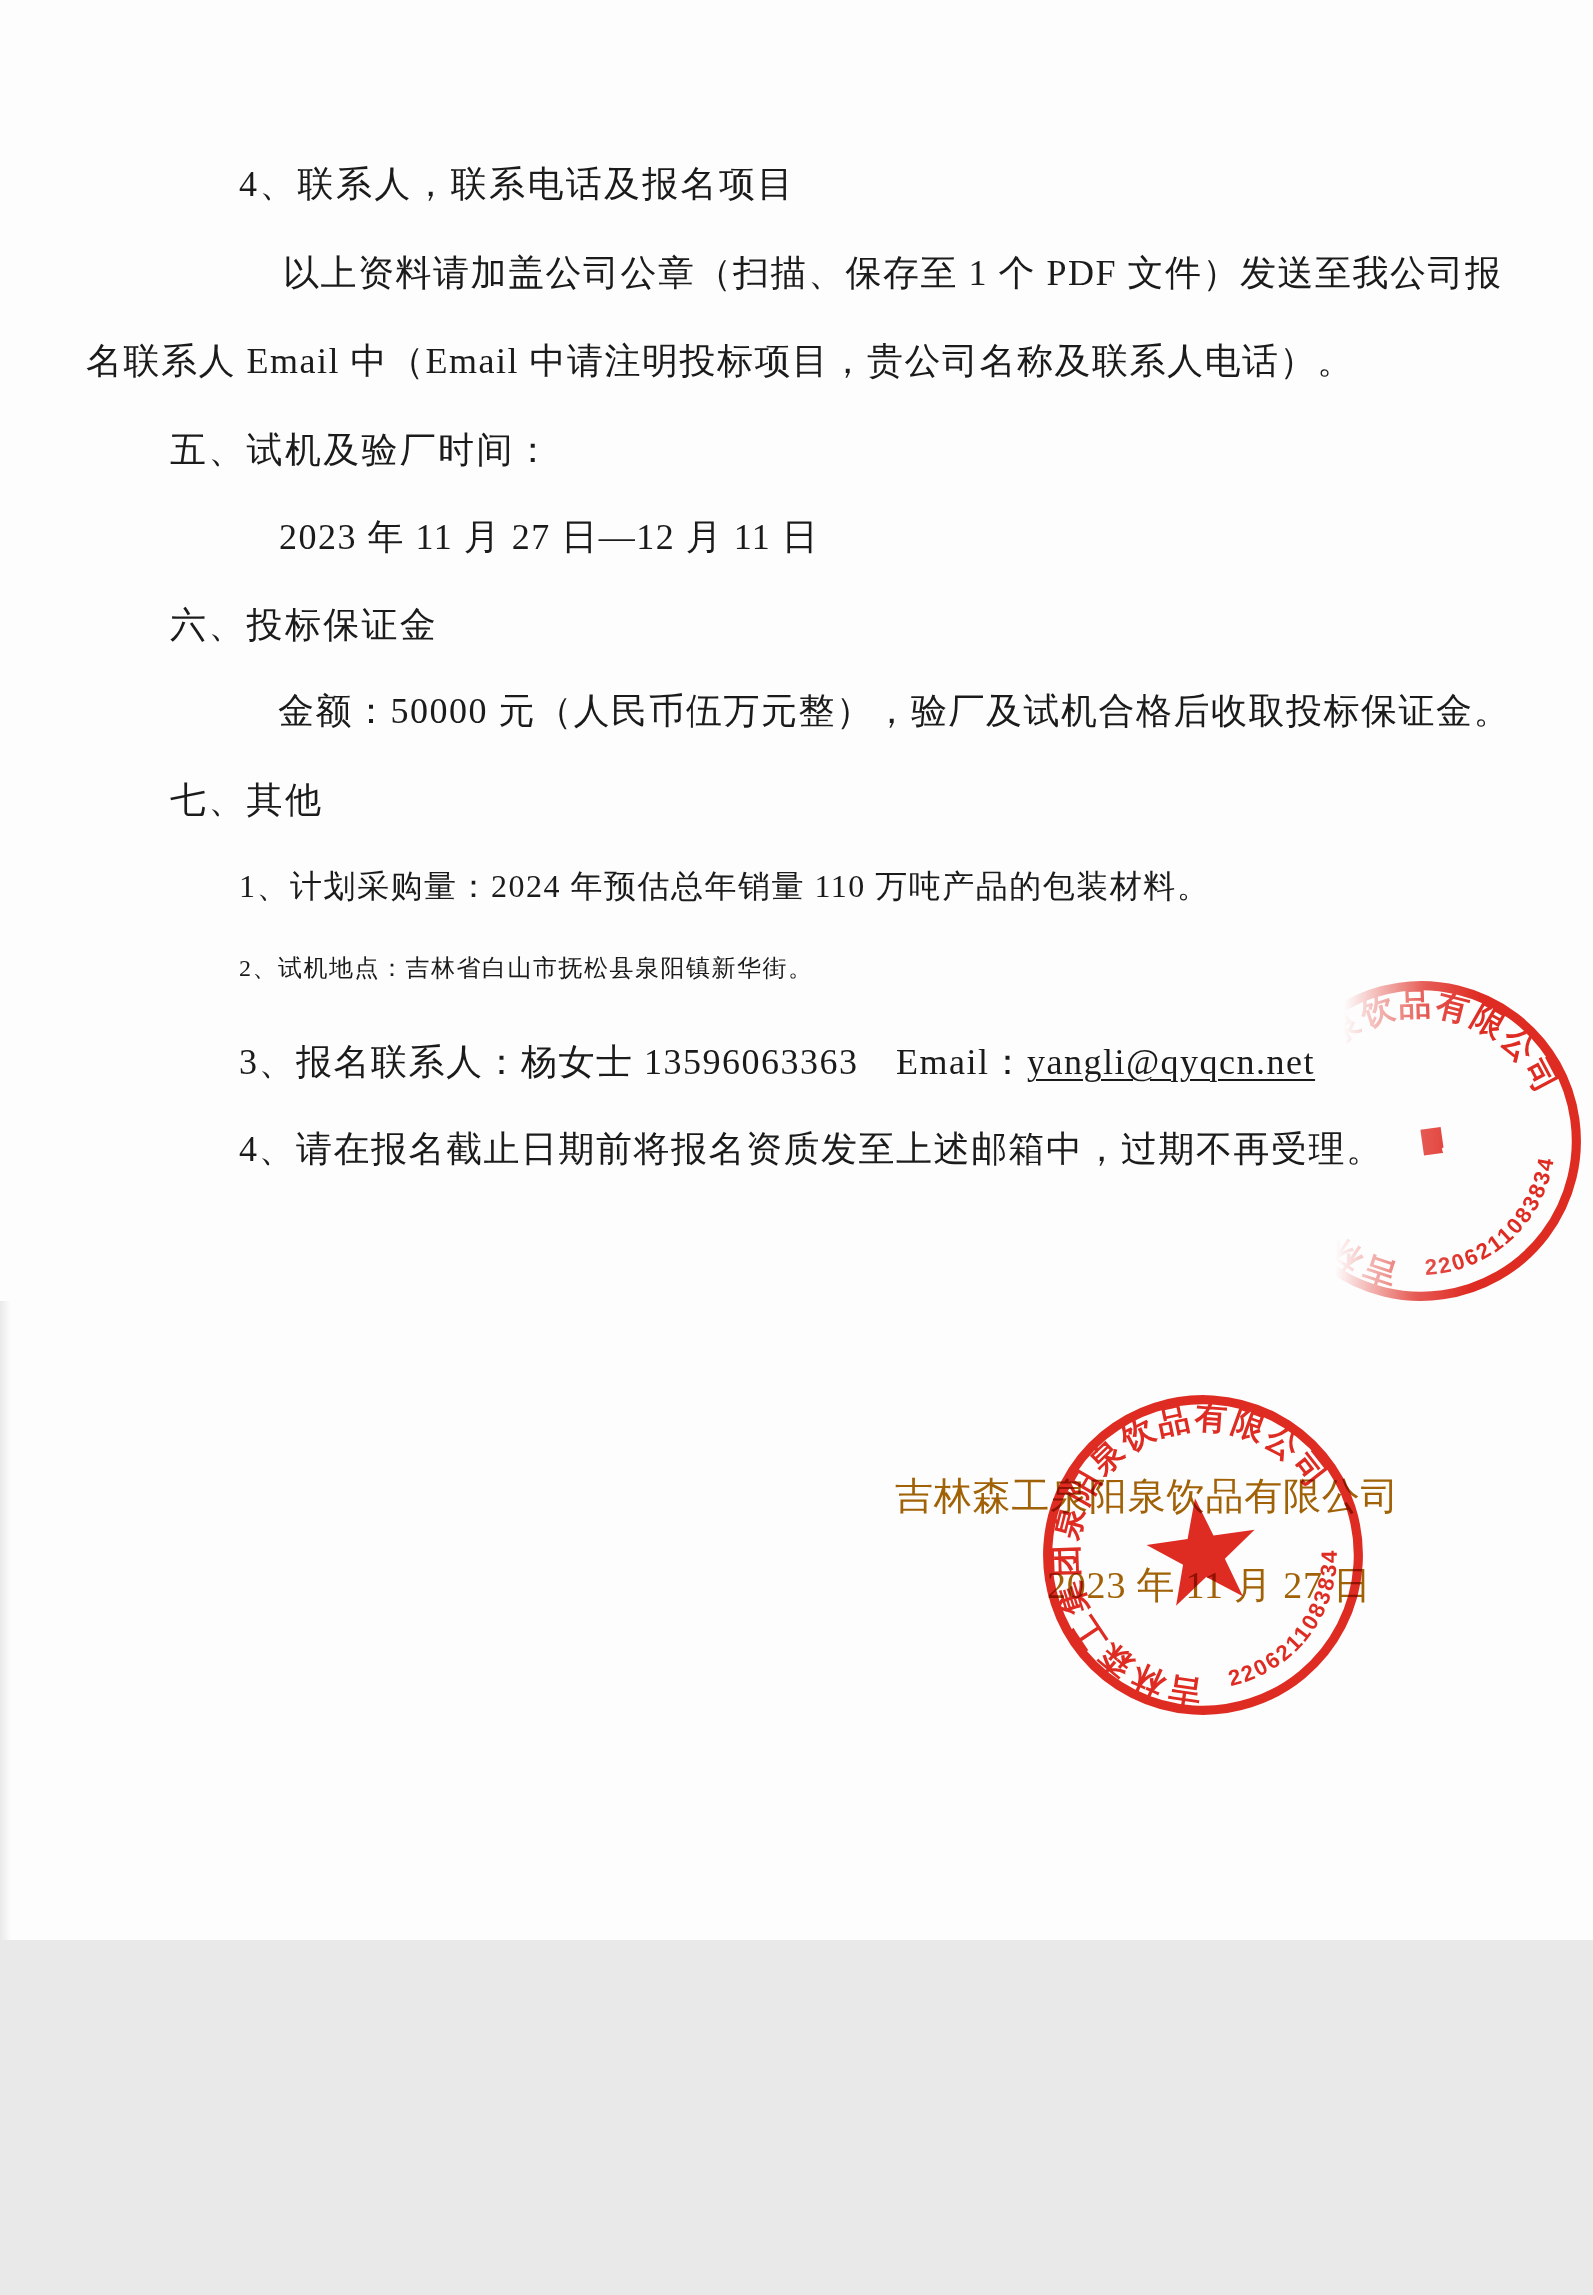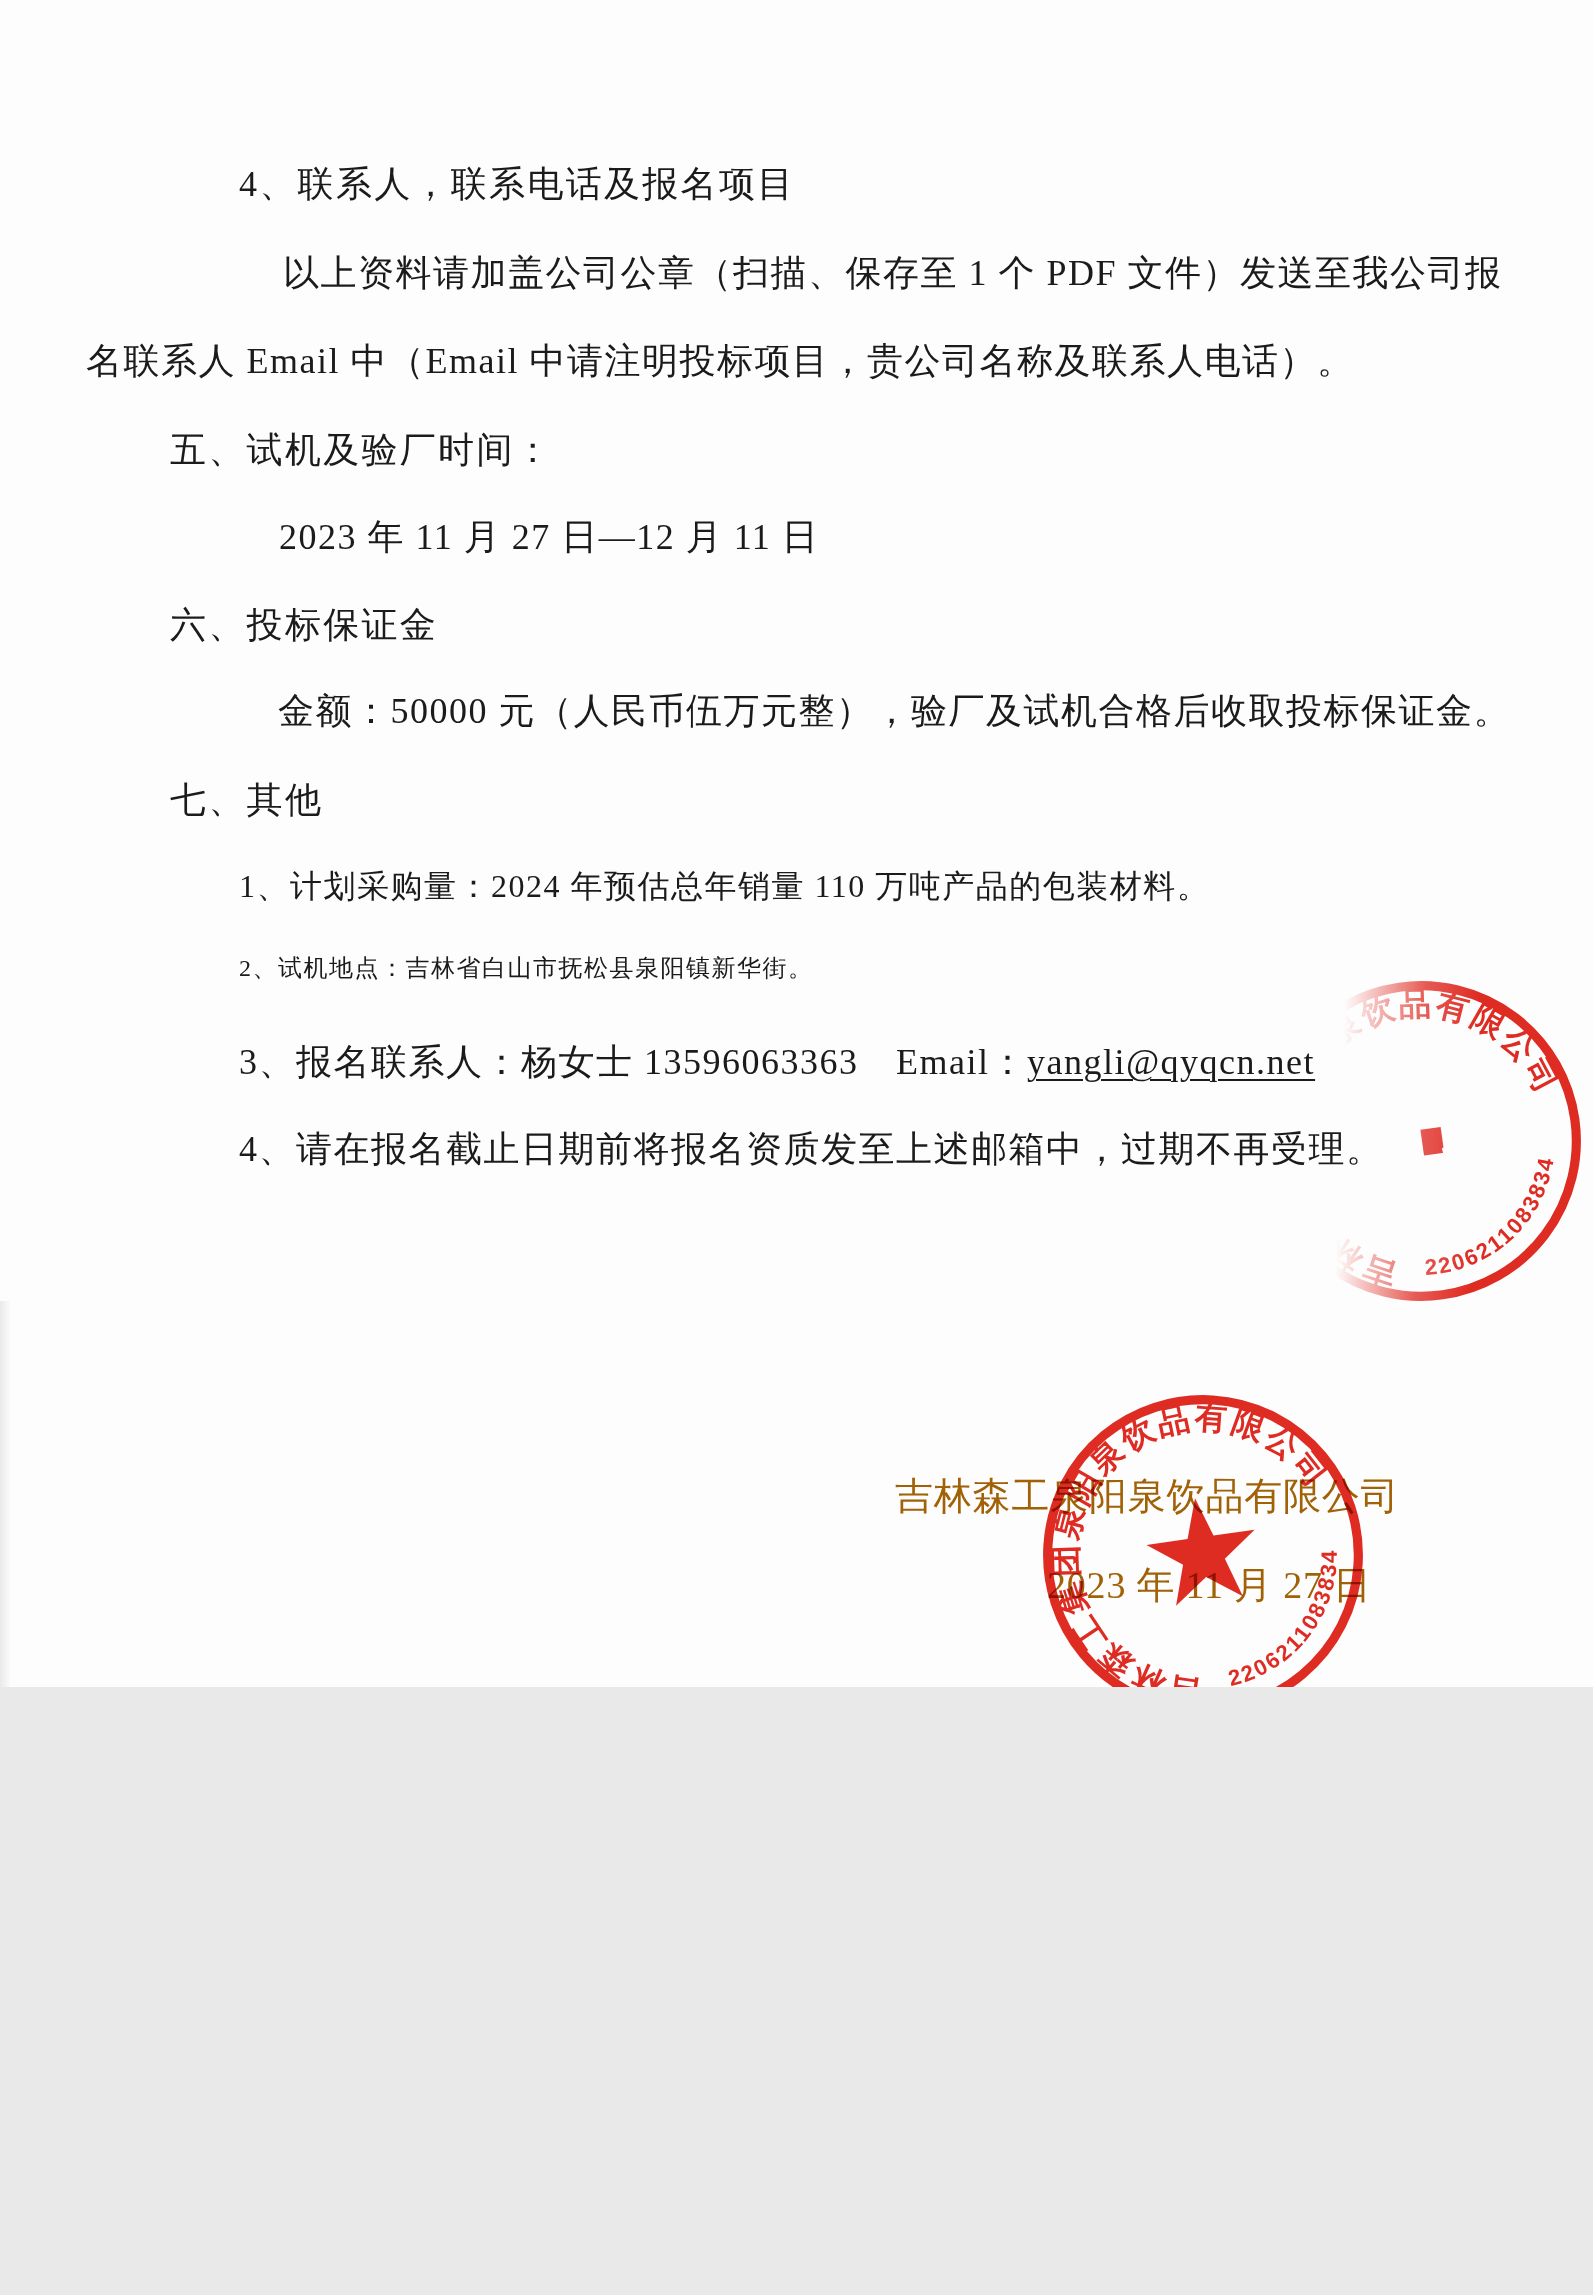--- a/index.html
+++ b/index.html
@@ -1,19 +1,19 @@
 <!DOCTYPE html>
 <html style="font-size:12.2px"><head>
 <meta charset="utf-8">
 <title>Scanned tender document page</title>
 <style>
   html,body{margin:0;padding:0;background:#e9e9e9;}
   #page{
     position:relative;
-    width:1594px;height:1687px;
+    width:1594px;height:1940px;
     margin:0 auto;
     background:#fdfdfd;
     overflow:hidden;
     font-family:"Liberation Serif","DejaVu Serif",serif;
     color:#1b1b1b;
   }
   .line{
     position:absolute;
     white-space:nowrap;
     line-height:1.15;

